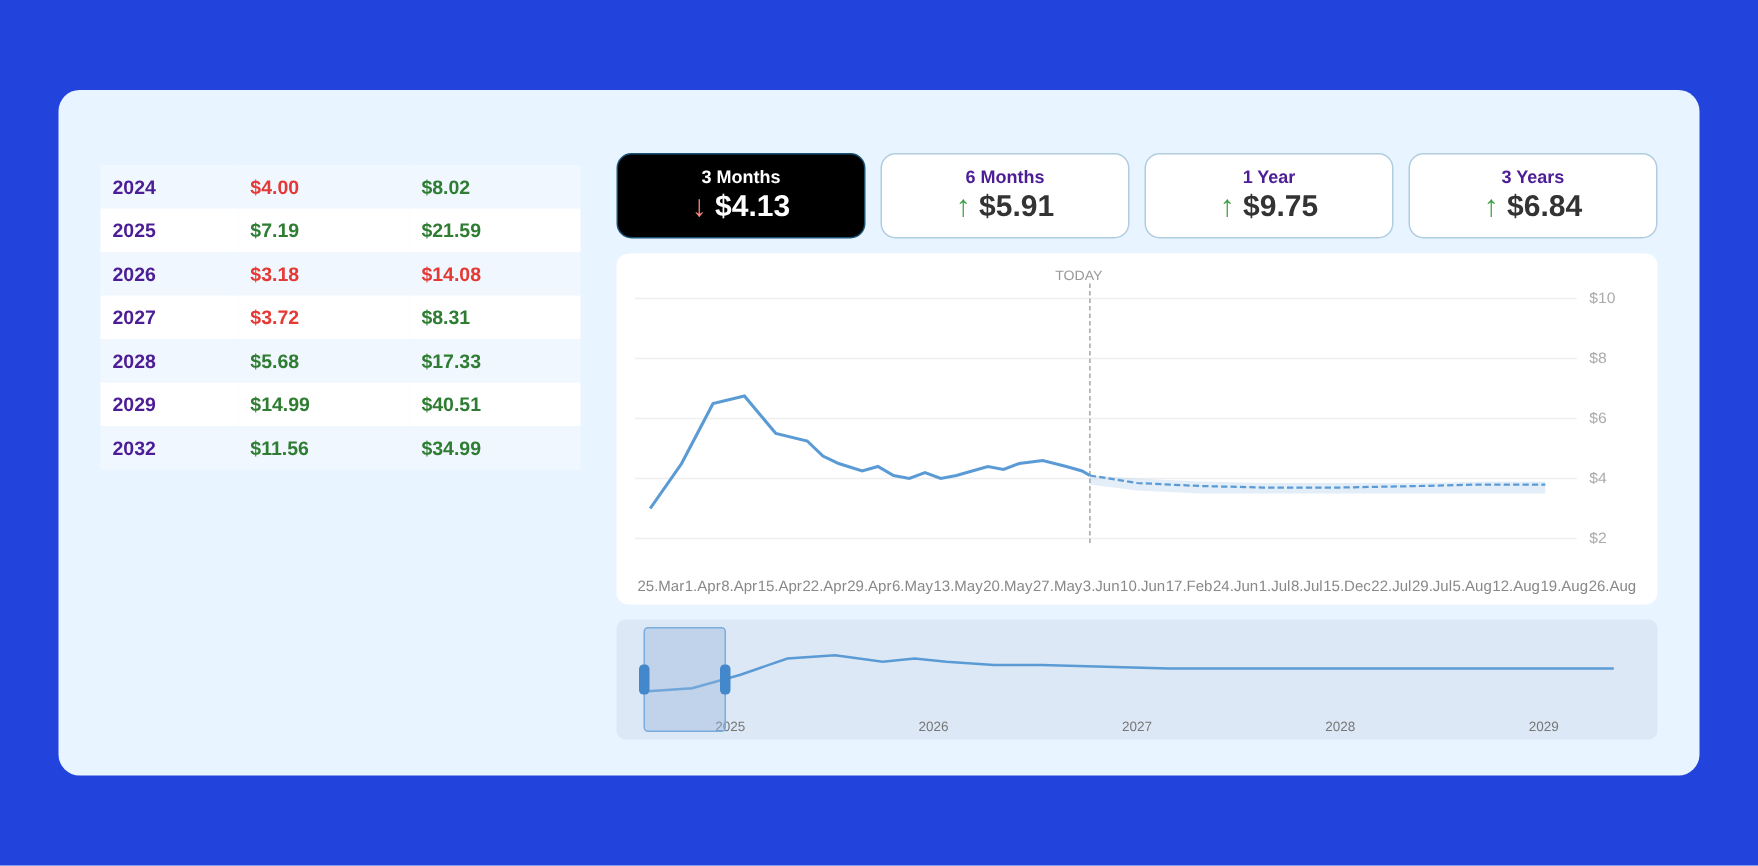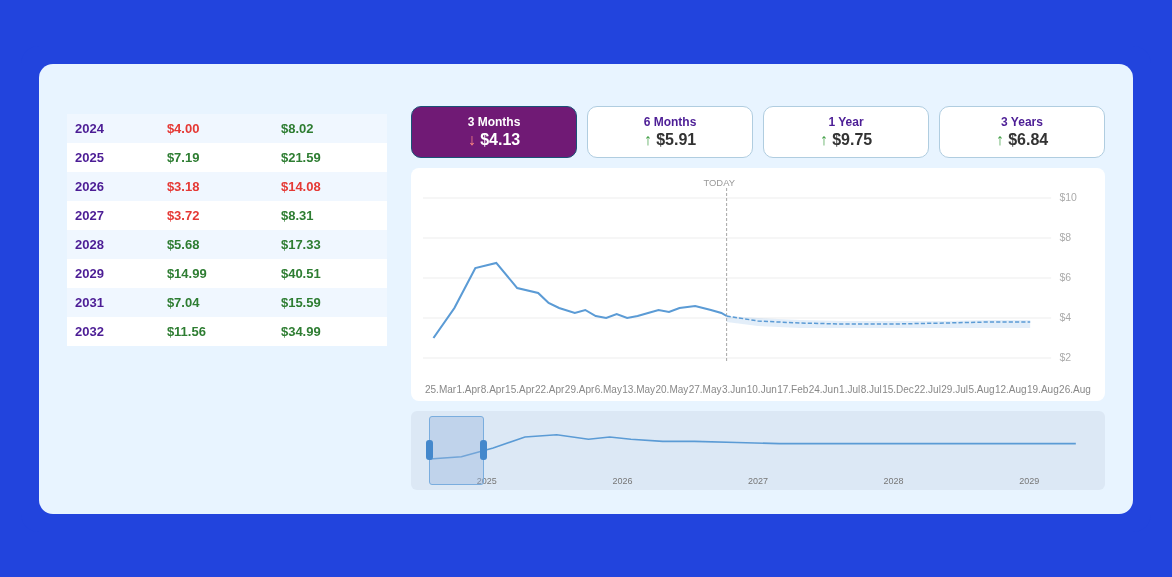--- a/index.html
+++ b/index.html
@@ -83,34 +83,34 @@
     .period-tab {
       flex: 1;
       border-radius: 10px;
       border: 1.5px solid #b0cde0;
       background: white;
       padding: 8px 10px;
       text-align: center;
       cursor: pointer;
     }
     .period-tab.active {
-      background: #701a75;
+      background: #000000;
       border-color: #1a5276;
       color: white;
     }
     .period-tab .tab-label {
       font-size: 12px;
       font-weight: 600;
       color: #4c1d95;
     }
     .period-tab.active .tab-label {
       color: white;
     }
     .period-tab .tab-value {
-      font-size: 16px;
+      font-size: 20px;
       font-weight: 700;
       color: #333;
       margin-top: 2px;
     }
     .period-tab.active .tab-value {
       color: white;
     }
     .tab-arrow-down { color: #e53935; }
     .tab-arrow-up { color: #43a047; }
     .period-tab.active .tab-arrow-down { color: #ff8a80; }
@@ -216,25 +216,20 @@
   </tr>
               <tr>
     <td>2028</td>
     <td class="td-green">$5.68</td>
     <td class="td-green">$17.33</td>
   </tr>
               <tr>
     <td>2029</td>
     <td class="td-green">$14.99</td>
     <td class="td-green">$40.51</td>
-  </tr>
-              <tr>
-    <td>2031</td>
-    <td class="td-green">$7.04</td>
-    <td class="td-green">$15.59</td>
   </tr>
               <tr>
     <td>2032</td>
     <td class="td-green">$11.56</td>
     <td class="td-green">$34.99</td>
   </tr>
             </tbody>
         </table>
       </div>
 

